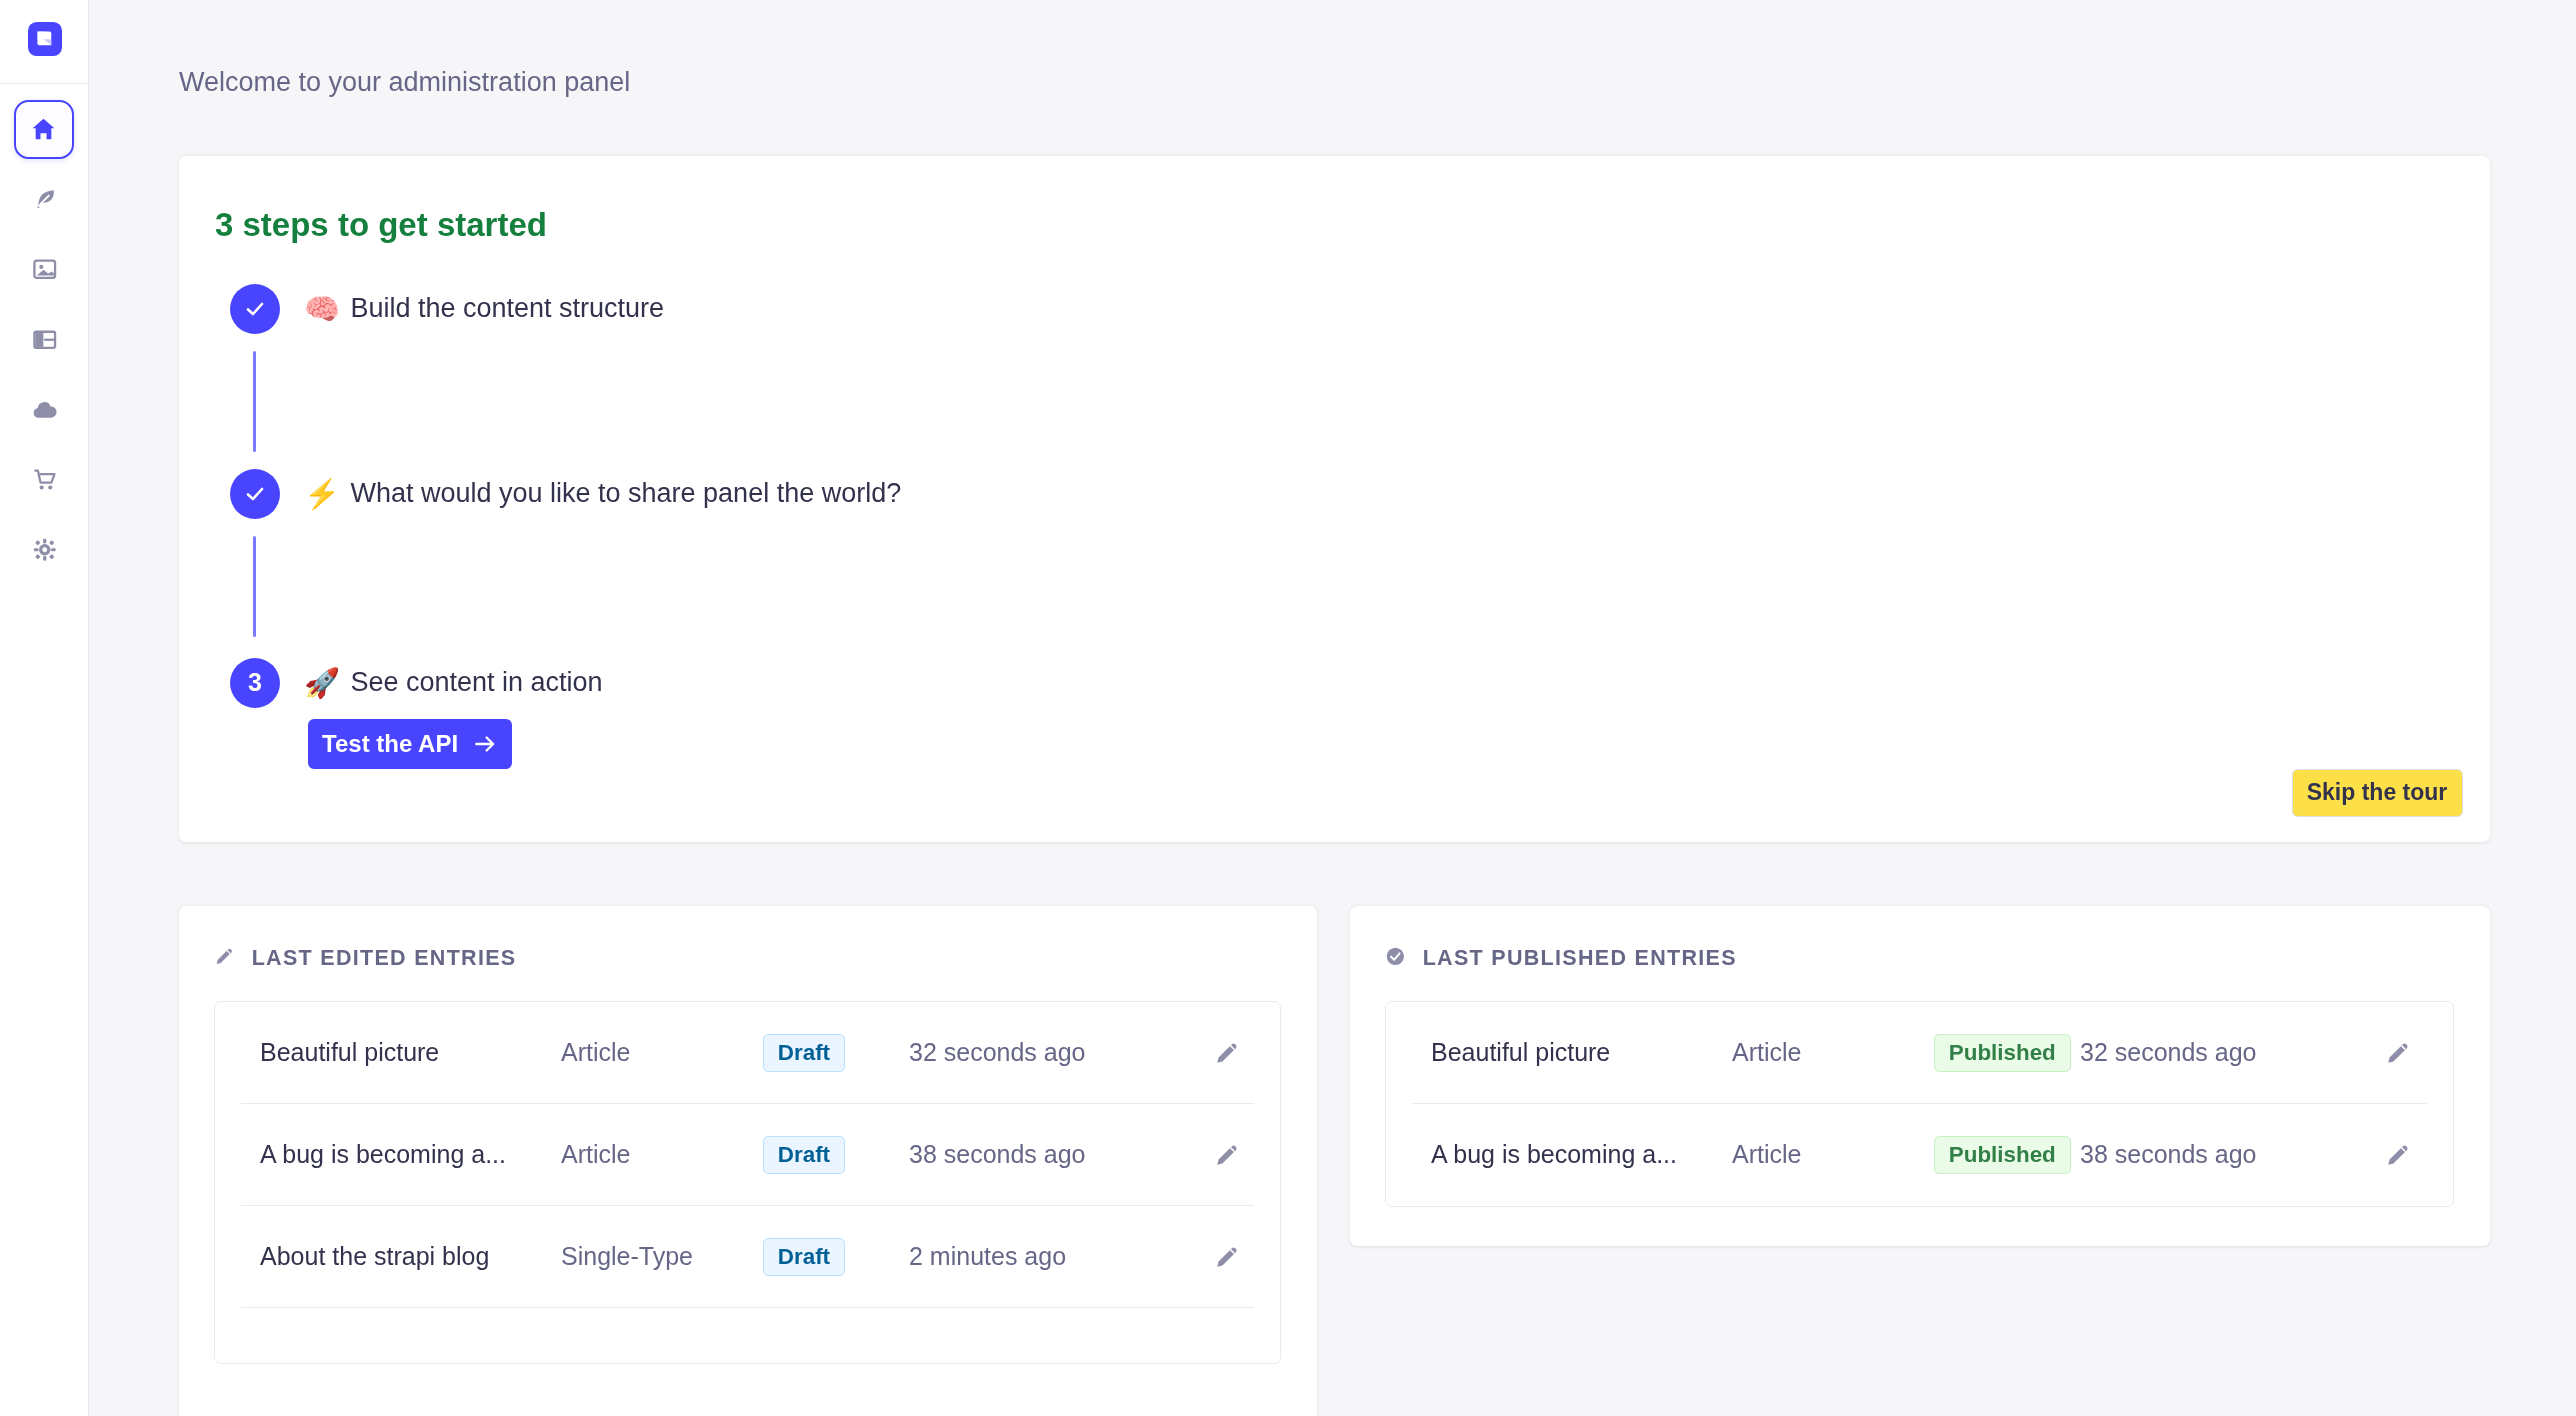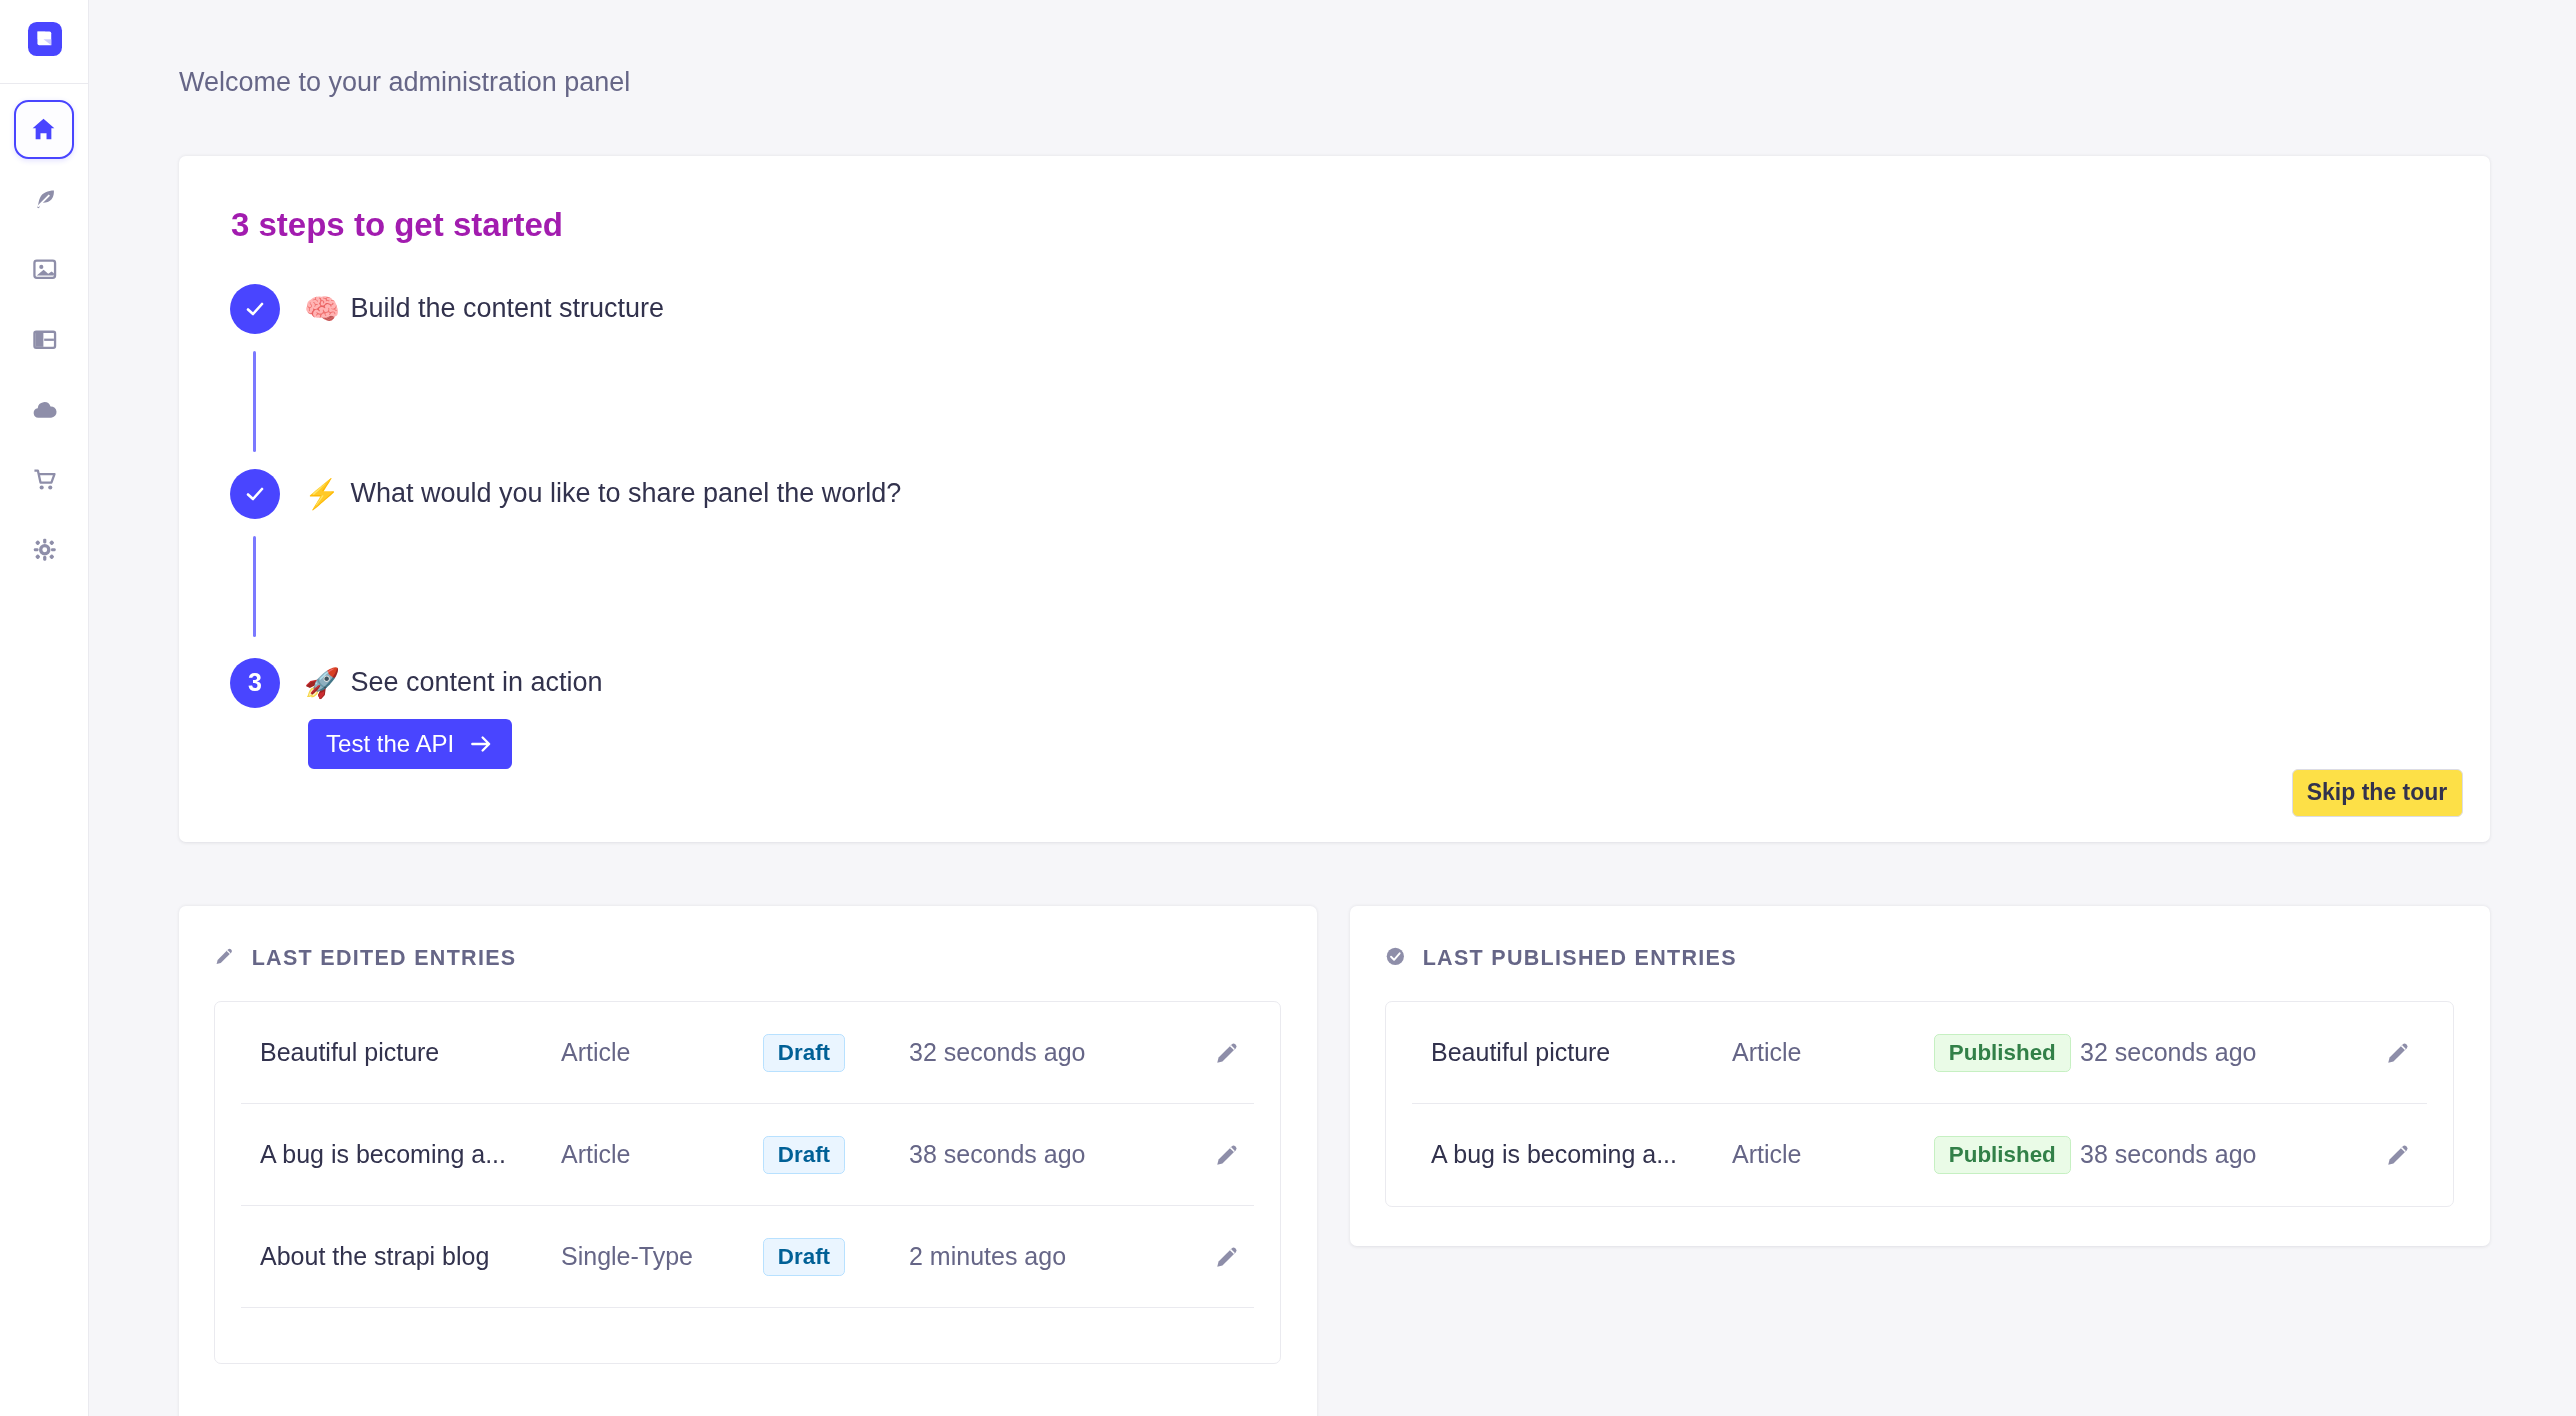--- a/index.html
+++ b/index.html
@@ -39,39 +39,39 @@
   .main { flex:1; padding:53px 86px 0 90px; }
   .page-title { font-size:53px; font-weight:700; color:#32324d; letter-spacing:-0.4px; }
   .page-subtitle { margin-top:13.8px; font-size:27px; color:#666687; }
 
   
   .steps-card {
     position:relative; margin-top:58px; width:2311px; height:686px;
     background:#ffffff; border-radius:6.9px;
     box-shadow:0 0.9px 3.4px rgba(33,33,52,0.1);
   }
-  .steps-title { position:absolute; left:52px; top:50px; font-size:33px; font-weight:700; color:#a21caf; }
+  .steps-title { position:absolute; left:36px; top:50px; font-size:33px; font-weight:700; color:#15803d; }
   .step-circle {
     position:absolute; left:51px; width:50px; height:50px; border-radius:50%;
     background:#4945ff; display:flex; align-items:center; justify-content:center;
     color:#fff; font-size:25px; font-weight:600;
   }
   .step-c1 { top:128px; } .step-c2 { top:313px; } .step-c3 { top:502px; }
   .connector { position:absolute; left:74px; width:3.4px; background:#7b79ff; border-radius:1.7px; }
   .conn-1 { top:195px; height:101px; } .conn-2 { top:380px; height:101px; }
   .step-label {
     position:absolute; left:125px; font-size:27px; font-weight:500; color:#32324d;
     display:flex; align-items:center; gap:10.3px; height:50px; cursor:pointer;
   }
   .step-l1 { top:128px; } .step-l2 { top:313px; } .step-l3 { top:502px; }
   .step-emoji { font-size:29px; }
   .cta-btn {
     position:absolute; left:129px; top:563px; width:204px; height:50px;
     background:#4945ff; border:none; border-radius:6px; color:#ffffff;
-    font-family:inherit; font-size:24px; font-weight:400; cursor:pointer;
+    font-family:inherit; font-size:24px; font-weight:700; cursor:pointer;
     display:flex; align-items:center; justify-content:center; gap:13.8px;
   }
   .skip-btn {
     position:absolute; right:27.5px; top:613px; width:171px; height:48px;
     background:#fde047; border:0.9px solid #dcdce4; border-radius:6px;
     font-family:inherit; font-size:23px; font-weight:700; color:#32324d; cursor:pointer;
   }
 
   
   .bottom-row { display:flex; gap:33px; margin-top:64px; align-items:flex-start; }

